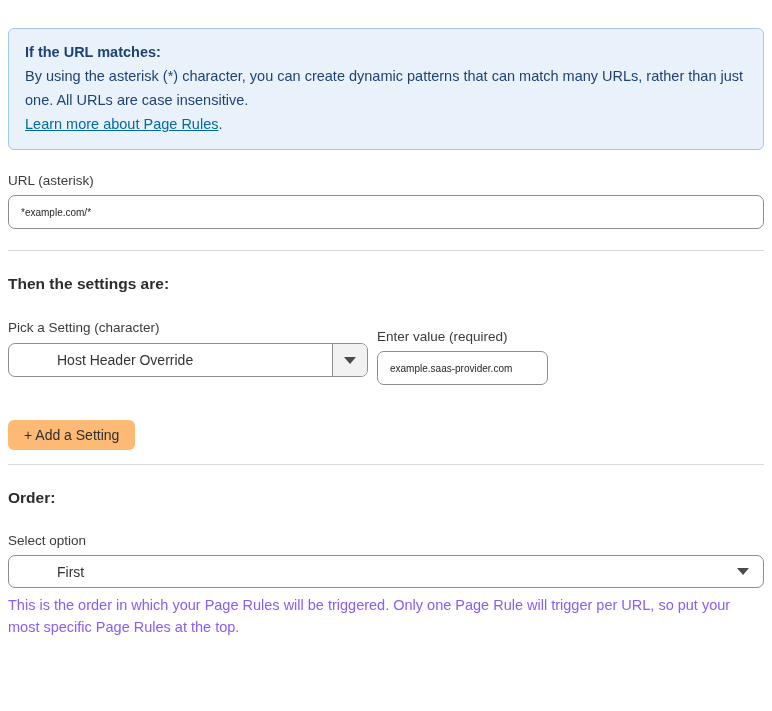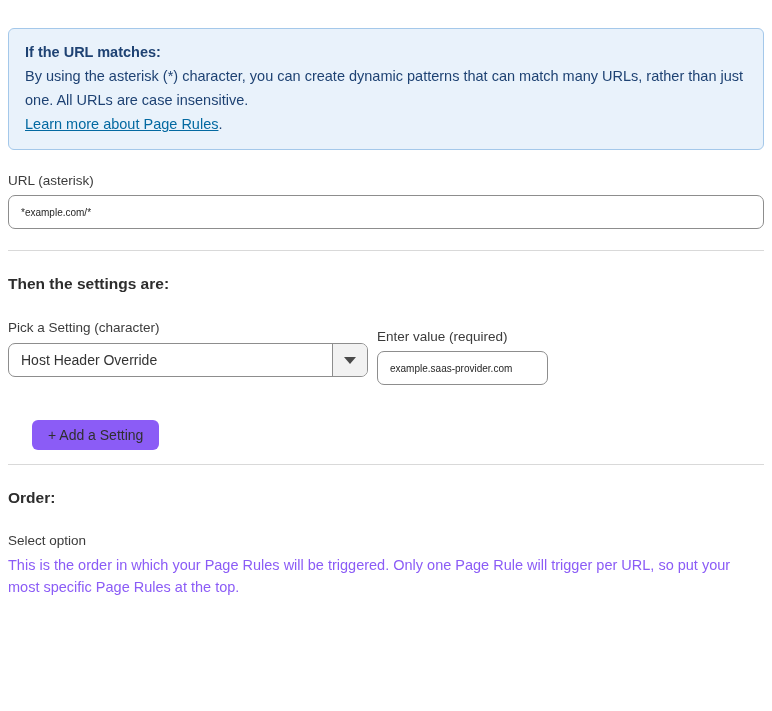--- a/index.html
+++ b/index.html
@@ -90,20 +90,21 @@
   .select-box {
     margin-top: 8px;
     height: 34px;
     border: 1px solid #8d8d8d;
     border-radius: 7px;
     background: #ffffff;
     display: flex;
     align-items: center;
     cursor: pointer;
     overflow: hidden;
+    padding-left: 36px;
   }
   .select-box .select-value {
     flex: 1;
     padding: 0 12px;
     font-size: 14px;
     color: #333333;
     white-space: nowrap;
   }
   .select-box .arrow-segment {
     width: 35px;
@@ -125,23 +126,22 @@
   .btn {
     display: inline-block;
     border: none;
     border-radius: 6px;
     font-family: "Liberation Sans", sans-serif;
     font-size: 14px;
     cursor: pointer;
     line-height: 1;
   }
   .btn-gray {
-    background: #8b5cf6;
+    background: #fdba74;
     color: #2f2f2f;
-    margin-left: 24px;
   }
   .add-setting-btn {
     margin-top: 35px;
     height: 30px;
     padding: 0 16px;
   }
   hr.divider-2 { margin-top: 14px; }
   
   .order-label { margin-top: 26px; }
   .order-select { margin-top: 7px; height: 33px; }
@@ -192,19 +192,25 @@
     </div>
   </div>
 
   <button class="btn btn-gray add-setting-btn">+ Add a Setting</button>
 
   <hr class="divider divider-2">
 
   <h2 class="section-heading">Order:</h2>
 
   <div class="field-label order-label">Select option</div>
+  <div class="select-box order-select">
+    <span class="select-value">First</span>
+    <span class="inline-caret">
+      <span class="caret"></span>
+    </span>
+  </div>
   <div class="order-helper">This is the order in which your Page Rules will be triggered. Only one Page Rule will trigger per URL, so put your most specific Page Rules at the top.</div>
 
   
 
   
 
 </div>
 
 </body></html>

